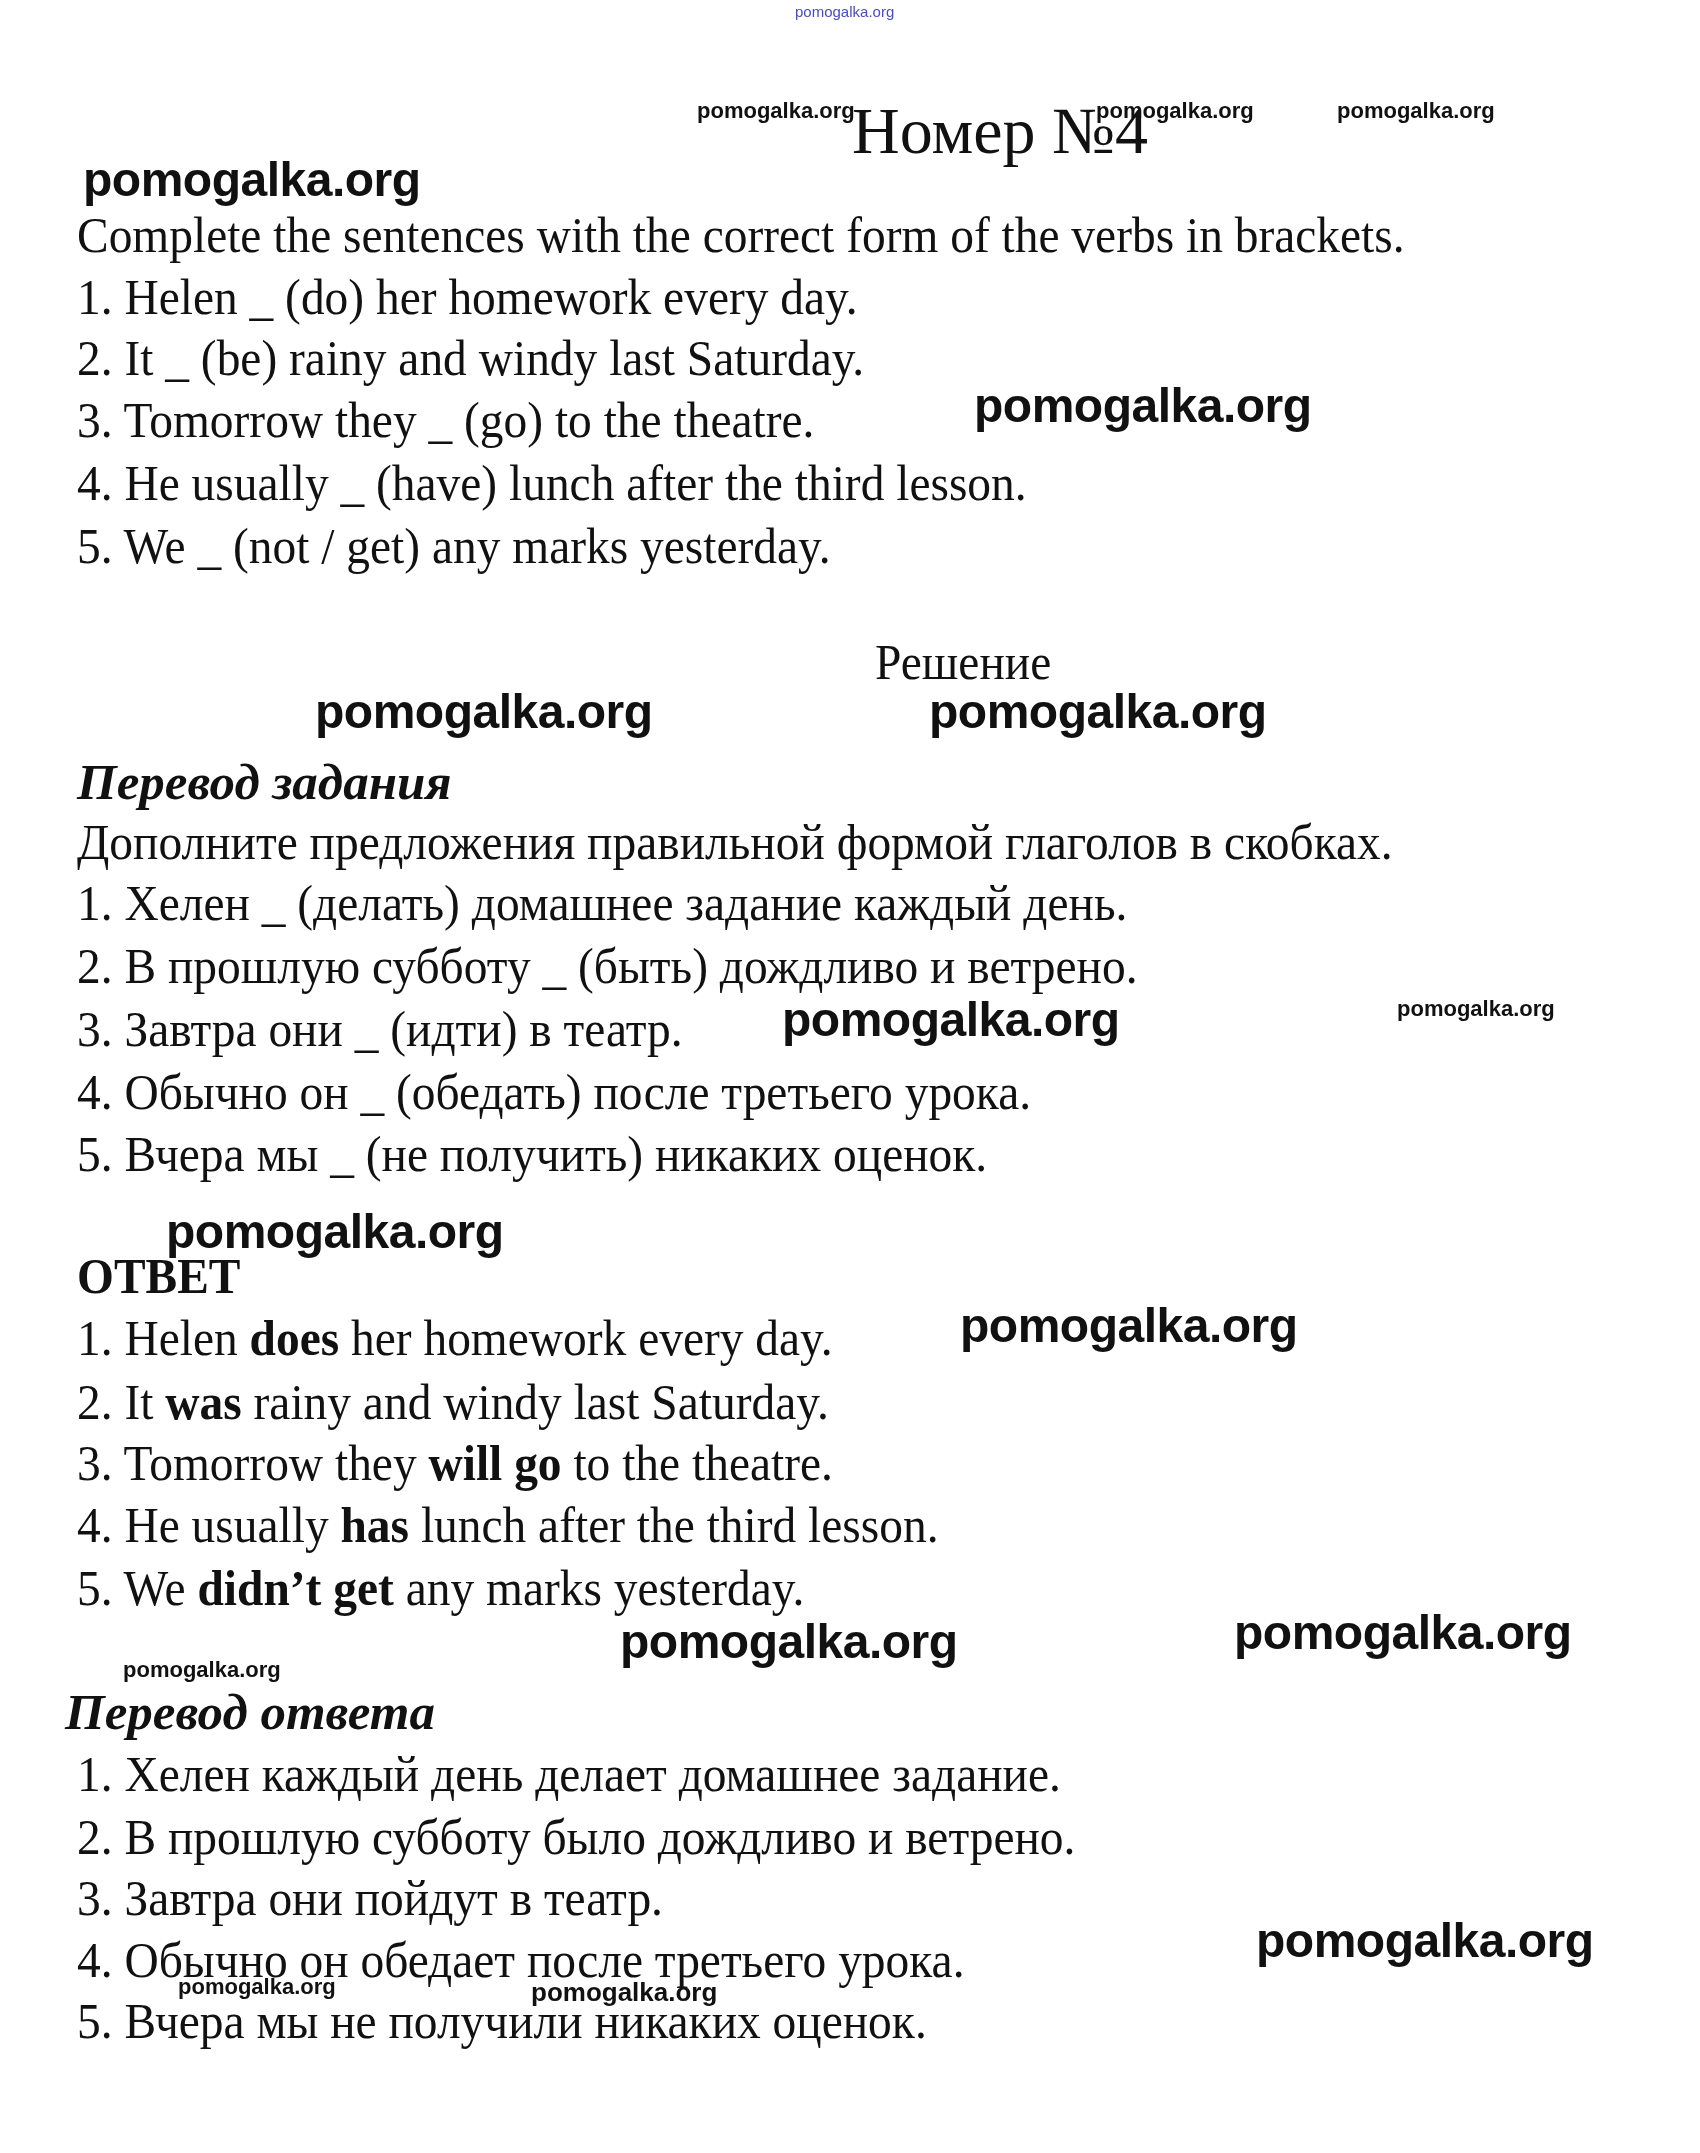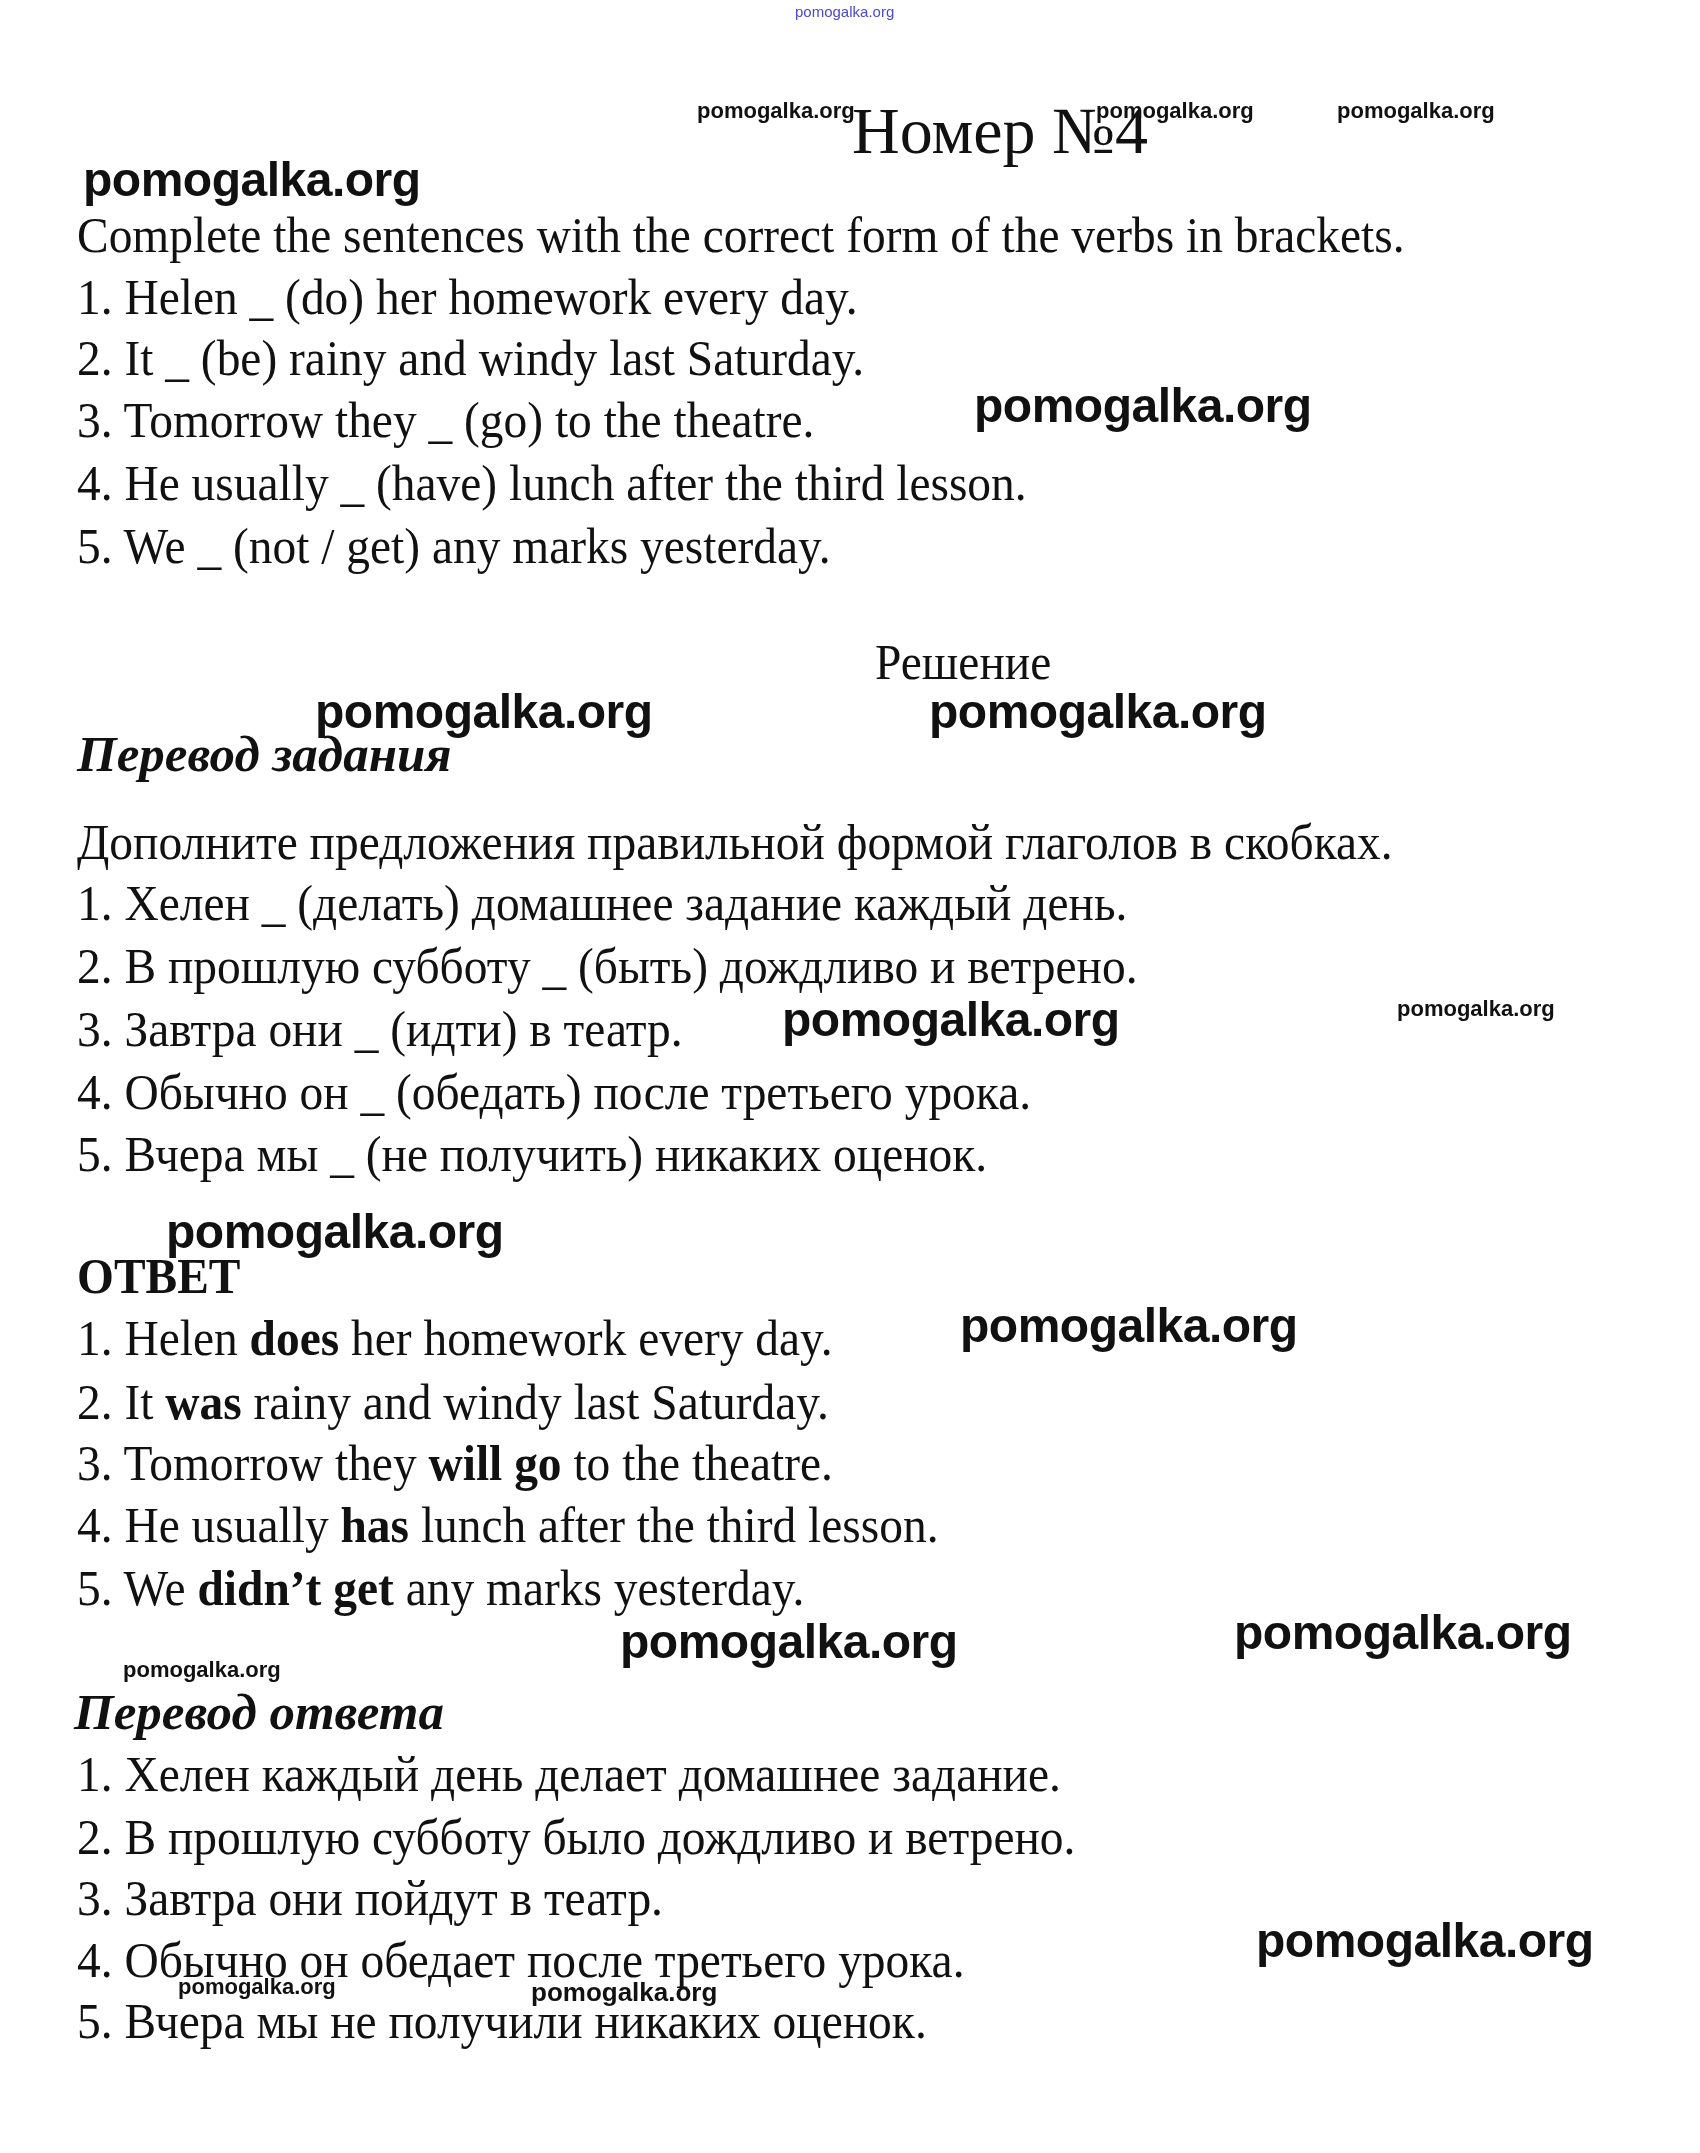--- a/index.html
+++ b/index.html
@@ -40,35 +40,35 @@
 
 <div class="abs serif line" style="left:77px; top:210px;">Complete the sentences with the correct form of the verbs in brackets.</div>
 <div class="abs serif line" style="left:77px; top:272px;">1. Helen _ (do) her homework every day.</div>
 <div class="abs serif line" style="left:77px; top:333px;">2. It _ (be) rainy and windy last Saturday.</div>
 <div class="abs serif line" style="left:77px; top:395px;">3. Tomorrow they _ (go) to the theatre.</div>
 <div class="abs serif line" style="left:77px; top:458px;">4. He usually _ (have) lunch after the third lesson.</div>
 <div class="abs serif line" style="left:77px; top:521px;">5. We _ (not / get) any marks yesterday.</div>
 
 <div class="abs serif line" style="left:875px; top:637px;">Решение</div>
 
-<div class="abs serif heading-it" style="left:77px; top:729px;">Перевод задания</div>
+<div class="abs serif heading-it" style="left:77px; top:757px;">Перевод задания</div>
 <div class="abs serif line" style="left:77px; top:817px;">Дополните предложения правильной формой глаголов в скобках.</div>
 <div class="abs serif line" style="left:77px; top:878px;">1. Хелен _ (делать) домашнее задание каждый день.</div>
 <div class="abs serif line" style="left:77px; top:941px;">2. В прошлую субботу _ (быть) дождливо и ветрено.</div>
 <div class="abs serif line" style="left:77px; top:1004px;">3. Завтра они _ (идти) в театр.</div>
 <div class="abs serif line" style="left:77px; top:1067px;">4. Обычно он _ (обедать) после третьего урока.</div>
 <div class="abs serif line" style="left:77px; top:1129px;">5. Вчера мы _ (не получить) никаких оценок.</div>
 
 <div class="abs serif line" style="left:77px; top:1251px; font-weight:bold;">ОТВЕТ</div>
 
 <div class="abs serif line" style="left:77px; top:1313px;"><span>1. Helen </span><b>does</b><span> her homework every day.</span></div>
 <div class="abs serif line" style="left:77px; top:1377px;"><span>2. It </span><b>was</b><span> rainy and windy last Saturday.</span></div>
 <div class="abs serif line" style="left:77px; top:1438px;"><span>3. Tomorrow they </span><b>will go</b><span> to the theatre.</span></div>
 <div class="abs serif line" style="left:77px; top:1500px;"><span>4. He usually </span><b>has</b><span> lunch after the third lesson.</span></div>
 <div class="abs serif line" style="left:77px; top:1563px;"><span>5. We </span><b>didn’t get</b><span> any marks yesterday.</span></div>
 
-<div class="abs serif heading-it" style="left:74px; top:1687px;text-align:right;">Перевод ответа</div>
+<div class="abs serif heading-it" style="left:65px; top:1687px;text-align:right;">Перевод ответа</div>
 <div class="abs serif line" style="left:77px; top:1749px;">1. Хелен каждый день делает домашнее задание.</div>
 <div class="abs serif line" style="left:77px; top:1812px;">2. В прошлую субботу было дождливо и ветрено.</div>
 <div class="abs serif line" style="left:77px; top:1873px;">3. Завтра они пойдут в театр.</div>
 <div class="abs serif line" style="left:77px; top:1935px;">4. Обычно он обедает после третьего урока.</div>
 <div class="abs serif line" style="left:77px; top:1996px;">5. Вчера мы не получили никаких оценок.</div>
 
 
 </body></html>

